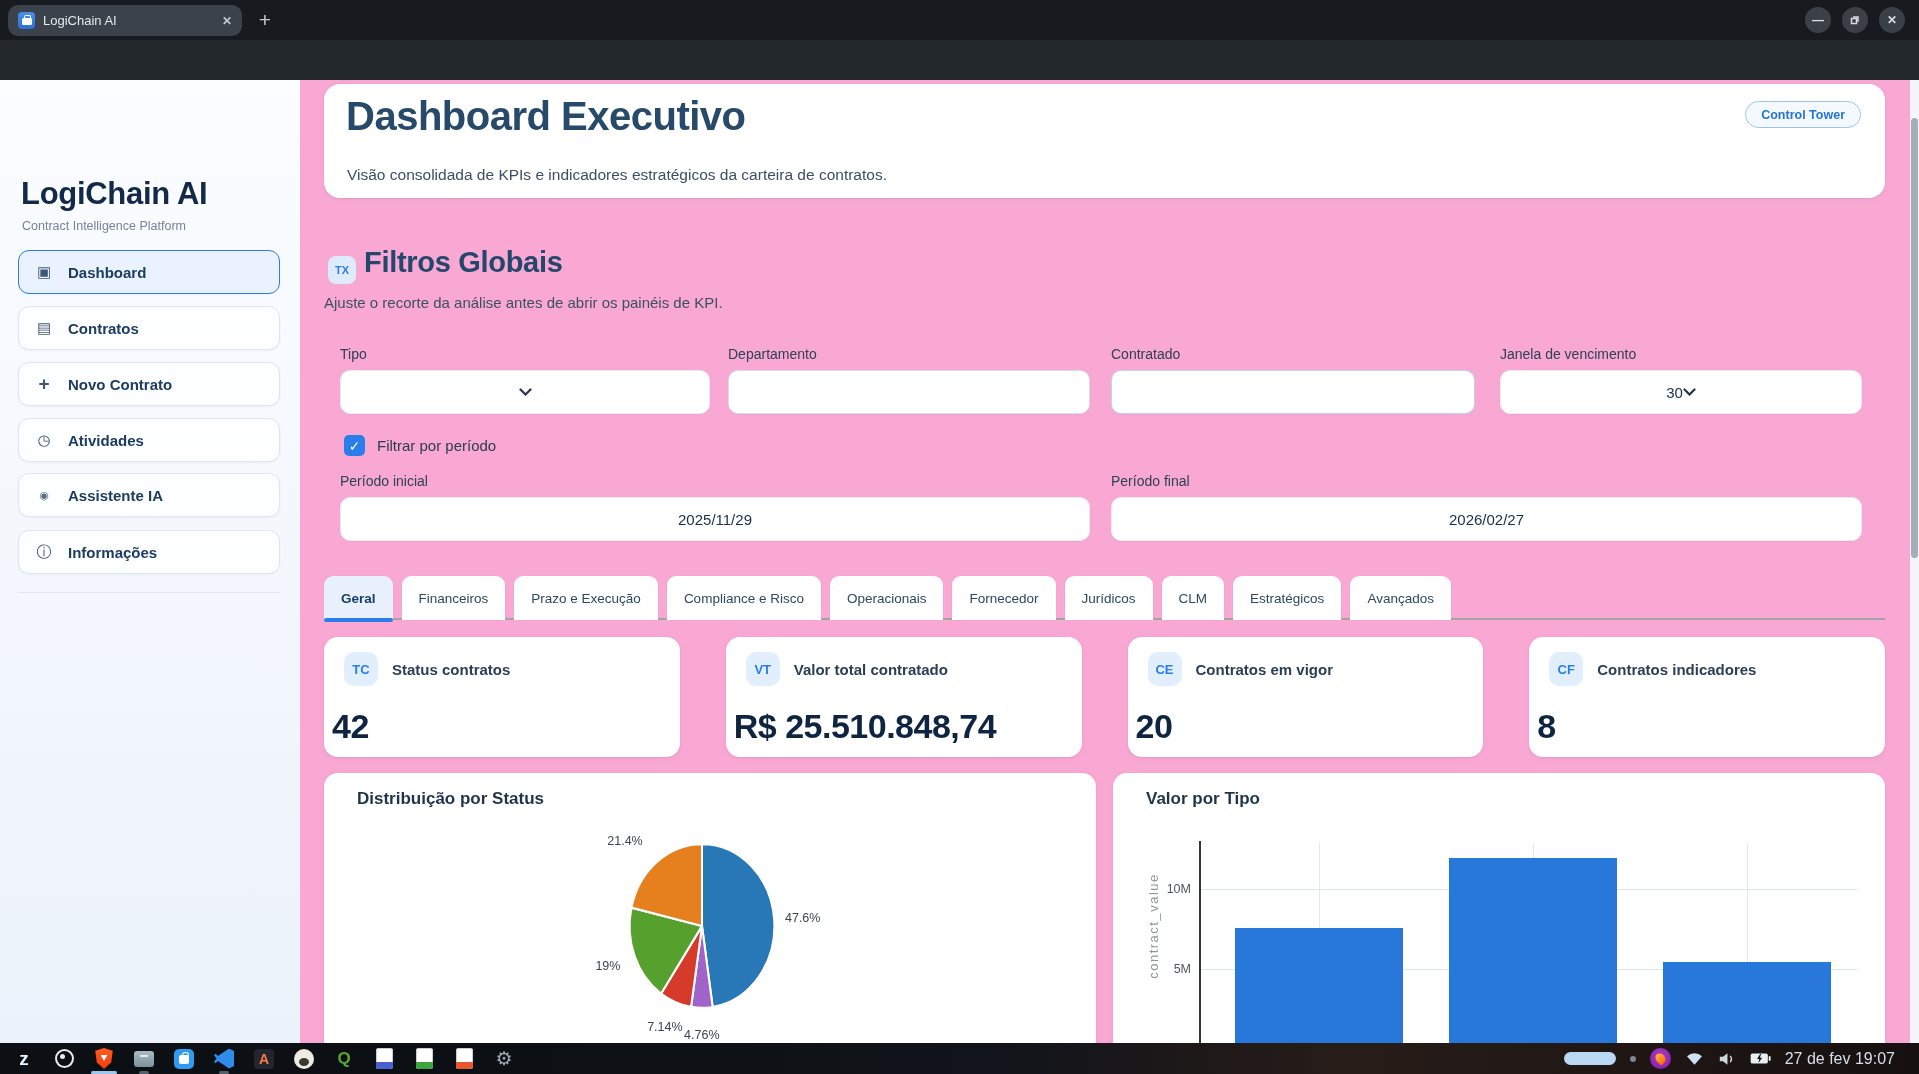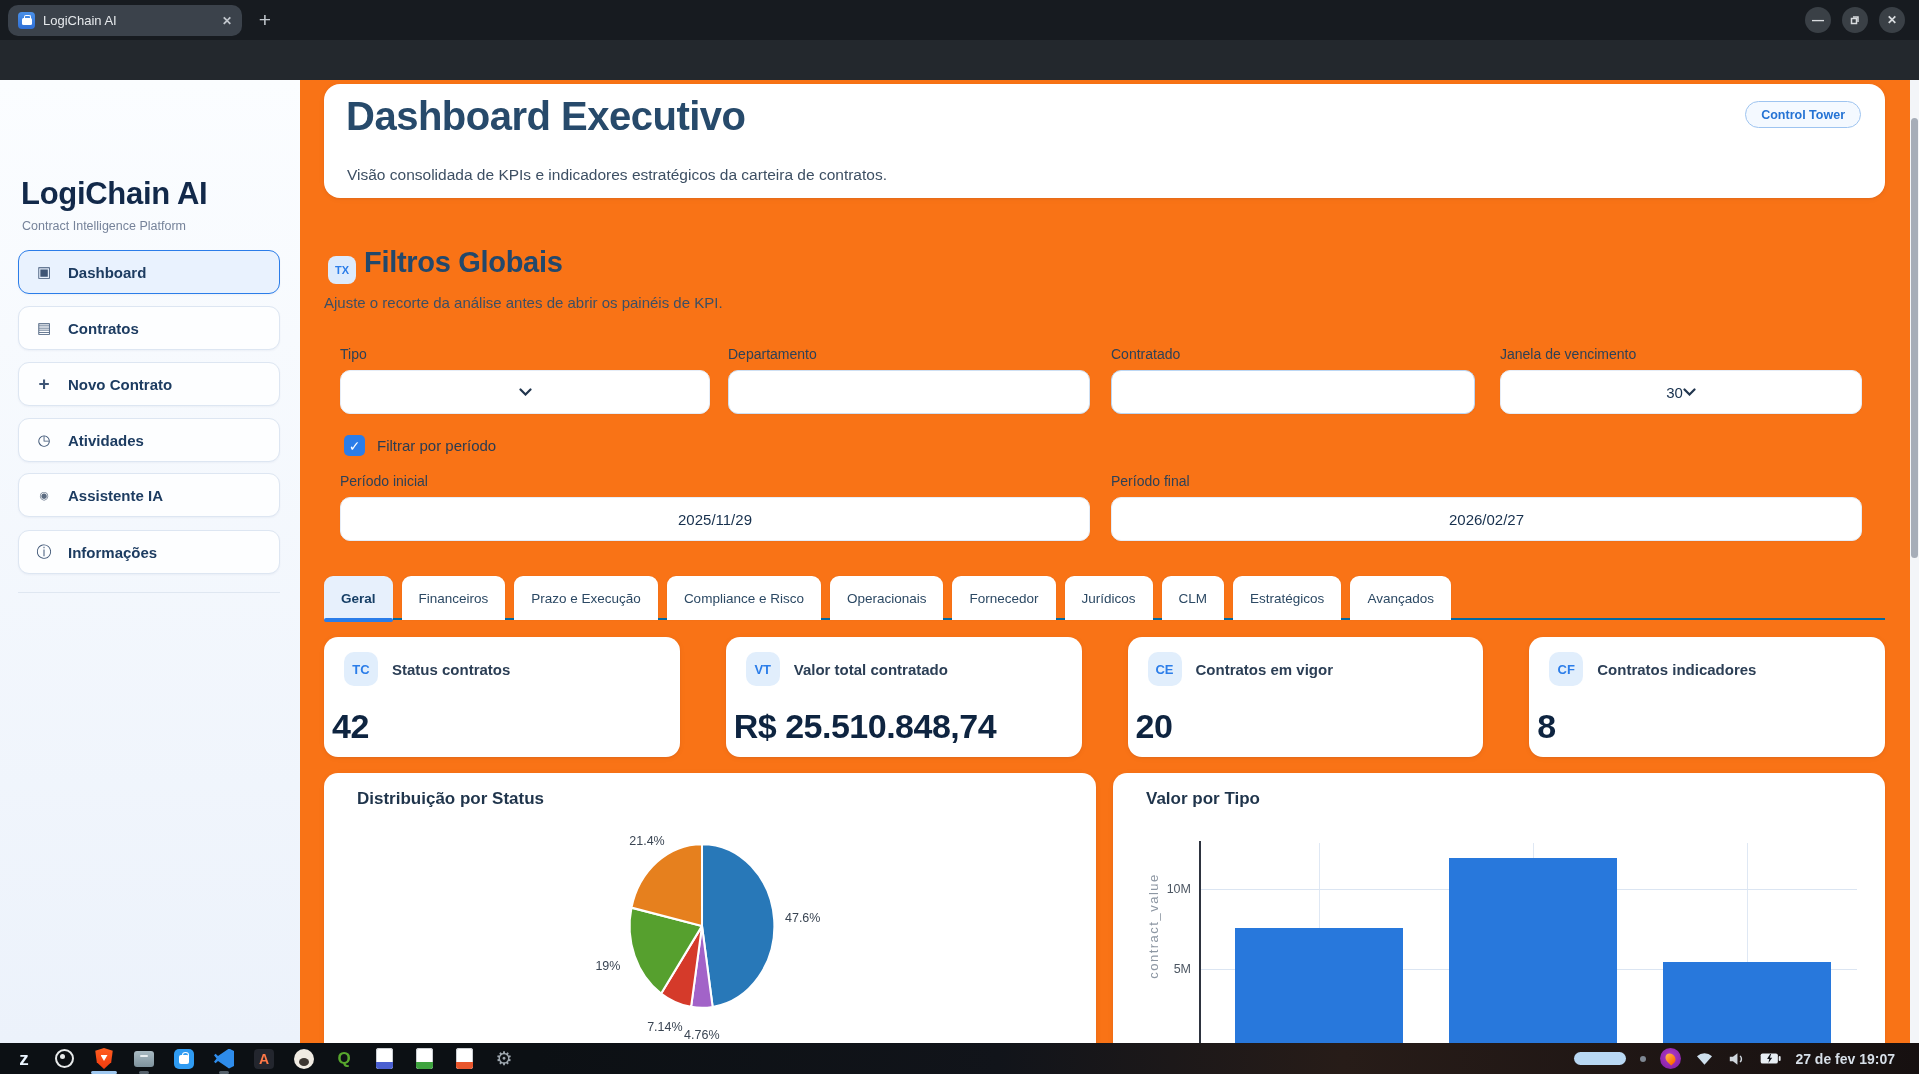--- a/index.html
+++ b/index.html
@@ -34,39 +34,39 @@
 .sidebar{position:absolute;left:0;top:80px;width:300px;bottom:31px;background:linear-gradient(180deg,#fbfdff,#ecf2fb)}
 .sb-title{position:absolute;left:21px;top:96px;font-size:31px;font-weight:800;color:#12294a;letter-spacing:-.3px}
 .sb-sub{position:absolute;left:22px;top:139px;font-size:12.5px;color:#76839a}
 .sb-item{position:absolute;left:18px;width:262px;height:44px;background:#fdfeff;border:1px solid #dde6f2;border-radius:11px;display:flex;align-items:center;gap:14px;padding:0 15px;box-shadow:0 1px 2px rgba(30,60,110,.05)}
 .sb-item.active{border:1.5px solid #2b7de9;background:#e9f2fe}
 .sb-ic{width:20px;text-align:center;font-size:15px;color:#3f5676;flex:none}
 .sb-label{font-size:15px;font-weight:700;color:#1d3c61}
 .sb-div{position:absolute;left:18px;right:20px;top:512px;height:1px;background:#dfe7f1}
 
 
-.main{position:absolute;left:300px;top:80px;width:1610px;bottom:31px;background:#f97316;overflow:hidden}
+.main{position:absolute;left:300px;top:80px;width:1610px;bottom:31px;background:#f9a8d4;overflow:hidden}
 .card{background:#fff;border-radius:14px;box-shadow:0 1px 2px rgba(20,40,80,.06),0 1px 6px rgba(20,40,80,.05)}
 .header-card{position:absolute;left:24px;top:4px;right:25px;height:114px;border-radius:16px}
 .page-title{position:absolute;left:22px;top:10px;font-size:40px;font-weight:800;color:#274a6b;letter-spacing:-.5px}
 .page-sub{position:absolute;left:23px;top:82px;font-size:15.5px;color:#3d4f63}
 .ct-pill{position:absolute;right:24px;top:17px;height:27px;padding:0 15px;border:1px solid #9ec4f0;border-radius:999px;background:#f4f9ff;display:flex;align-items:center;font-size:12.5px;font-weight:700;color:#2573d4}
 .fg-badge{position:absolute;left:28px;top:176px;width:28px;height:28px;border-radius:8px;background:#ddebfc;color:#2b7de9;font-size:11px;font-weight:800;display:flex;align-items:center;justify-content:center}
 .fg-title{position:absolute;left:64px;top:166px;font-size:29px;font-weight:800;color:#23486b;letter-spacing:-.3px}
 .fg-desc{position:absolute;left:24px;top:214px;font-size:15px;color:#3d4f63}
 .fcol{position:absolute}
 .f-label{font-size:14px;color:#2e4156;margin-bottom:8px}
 .finput{background:#fff;border:1px solid #cfe0f3;border-radius:10px;height:44px;display:flex;align-items:center;justify-content:center;padding:0 14px;font-size:15px;color:#17304d;box-shadow:0 1px 2px rgba(30,60,110,.04)}
 .finput.plain{border-color:#e6edf7}
 .chev{flex:none}
 .cbrow{position:absolute;left:44px;top:355px;display:flex;align-items:center;gap:12px}
 .cb{width:21px;height:21px;border-radius:5px;background:#2b7de9;color:#fff;font-size:14px;display:flex;align-items:center;justify-content:center}
 .cb-label{font-size:15px;color:#2a3c52}
 
-.tabs{position:absolute;left:24px;top:496px;right:25px;height:44px;display:flex;gap:9px;border-bottom:2px solid #0369a1}
+.tabs{position:absolute;left:24px;top:496px;right:25px;height:44px;display:flex;gap:9px;border-bottom:2px solid #a3a3a3}
 .tabbtn{position:relative;height:44px;padding:0 17px;background:#fff;border-radius:9px 9px 0 0;font-size:13.5px;color:#2c4964;font-weight:500;display:flex;align-items:center;box-shadow:0 0 2px rgba(20,40,80,.07)}
 .tabbtn.active{background:#e7f0fc;color:#173f66;font-weight:700}
 .tabbtn.active::after{content:"";position:absolute;left:0;right:0;bottom:-2px;height:4px;background:#2b7de9;border-radius:2px}
 
 .kpis{position:absolute;left:24px;top:557px;right:25px;height:120px;display:grid;grid-template-columns:repeat(4,1fr);gap:46px}
 .kpi{position:relative;padding:15px 20px}
 .kpi-head{display:flex;align-items:center;gap:14px}
 .kpi-badge{width:34px;height:34px;border-radius:10px;background:#e1eefc;color:#2b7de9;font-weight:800;font-size:13px;display:flex;align-items:center;justify-content:center}
 .kpi-label{font-size:15px;font-weight:600;color:#2b3e55}
 .kpi-value{position:absolute;left:8px;bottom:11px;font-size:34px;font-weight:800;color:#0e2440;letter-spacing:-.5px}
@@ -89,21 +89,21 @@
 
 .taskbar{position:absolute;left:0;bottom:0;width:100%;height:31px;z-index:10;display:flex;align-items:center;background:linear-gradient(90deg,#0c1014 0%,#0c1014 28%,#11141a 52%,#271c18 70%,#201715 84%,#161010 100%)}
 .tb-left{display:flex;align-items:center;gap:16px;padding-left:12px}
 .tb-ico{position:relative;width:24px;height:24px;display:flex;align-items:center;justify-content:center;flex:none}
 .runline{position:absolute;bottom:-3px;left:50%;transform:translateX(-50%);height:3px;border-radius:2px}
 .tb-right{position:absolute;right:24px;display:flex;align-items:center;gap:14px}
 .pill{width:52px;height:13px;border-radius:7px;background:#b9d8f3}
 .dot{width:6px;height:6px;border-radius:50%;background:#7f8893}
 .flame-c{width:21px;height:21px;border-radius:50%;background:radial-gradient(circle at 50% 40%,#b03cc8,#7d1ba0);display:flex;align-items:center;justify-content:center}
 .flame{width:9px;height:11px;border-radius:50% 50% 50% 0;transform:rotate(-45deg);background:linear-gradient(#ffb347,#ff6a00)}
-.clock{font-size:14px;font-weight:700;color:#d7dfe8}
+.clock{font-size:16px;font-weight:400;color:#d7dfe8}
 .obs{width:19px;height:19px;border-radius:50%;border:2px solid #e7e9ea;position:relative}
 .obs::after{content:"";position:absolute;left:3px;top:3px;width:5px;height:5px;border-radius:50%;background:#e7e9ea}
 .bshield{width:19px;height:21px;background:linear-gradient(180deg,#ff5d20,#f33b0e);clip-path:polygon(50% 0,96% 13%,88% 68%,50% 100%,12% 68%,4% 13%);position:relative}
 .bshield::after{content:"";position:absolute;left:6px;top:7px;width:7px;height:6px;background:#fff;clip-path:polygon(0 0,100% 0,50% 100%)}
 .drawer{width:20px;height:16px;border-radius:3px;background:linear-gradient(#a9bac3,#7e929d);position:relative}
 .drawer::after{content:"";position:absolute;left:6px;top:4px;width:8px;height:2.5px;border-radius:2px;background:#e8eef1}
 .store{width:20px;height:20px;border-radius:5px;background:#2f9bf2;position:relative}
 .store::before{content:"";position:absolute;left:5px;top:6px;width:10px;height:9px;border-radius:2px;background:#fff}
 .store::after{content:"";position:absolute;left:7.5px;top:3px;width:5px;height:5px;border:1.5px solid #fff;border-radius:50% 50% 0 0;border-bottom:none}
 .vscode{width:20px;height:20px;background:#2e8ceb;clip-path:polygon(75% 0,100% 12%,100% 88%,75% 100%,20% 62%,8% 74%,0 66%,13% 50%,0 34%,8% 26%,20% 38%)}
@@ -344,21 +344,21 @@
               <path d="M0 0 L0.0000 -1.0000 A1 1 0 0 1 0.1473 0.9891 Z" fill="#2878b8" stroke="#ffffff" stroke-width="0.028" stroke-linejoin="round"></path>
               <path d="M0 0 L0.1473 0.9891 A1 1 0 0 1 -0.1510 0.9885 Z" fill="#a263c8" stroke="#ffffff" stroke-width="0.028" stroke-linejoin="round"></path>
               <path d="M0 0 L-0.1510 0.9885 A1 1 0 0 1 -0.5652 0.8250 Z" fill="#d53a2a" stroke="#ffffff" stroke-width="0.028" stroke-linejoin="round"></path>
               <path d="M0 0 L-0.5652 0.8250 A1 1 0 0 1 -0.9748 -0.2230 Z" fill="#56a02e" stroke="#ffffff" stroke-width="0.028" stroke-linejoin="round"></path>
               <path d="M0 0 L-0.9748 -0.2230 A1 1 0 0 1 -0.0000 -1.0000 Z" fill="#e6801e" stroke="#ffffff" stroke-width="0.028" stroke-linejoin="round"></path>
             </svg>
             <div class="pie-label" style="left: 478.724px; top: 144.952px;">47.6%</div>
             <div class="pie-label" style="left: 377.809px; top: 262px;">4.76%</div>
             <div class="pie-label" style="left: 340.902px; top: 254.381px;">7.14%</div>
             <div class="pie-label" style="left: 283.932px; top: 192.685px;">19%</div>
-            <div class="pie-label" style="left: 323px; top: 67.7651px;">21.4%</div>
+            <div class="pie-label" style="left: 301px; top: 67.7651px;">21.4%</div>
           </div>
       </div>
       <div class="card chart-card">
         <div class="chart-title">Valor por Tipo</div>
         <div class="plot">
           <div class="bar-ylabel">contract_value</div>
         <div class="bar-vgrid" style="left: 206px;"></div>
             <div class="bar-vgrid" style="left: 420px;"></div>
             <div class="bar-vgrid" style="left: 634px;"></div>
             <div class="bar-hgrid" style="top: 196px;"></div>

